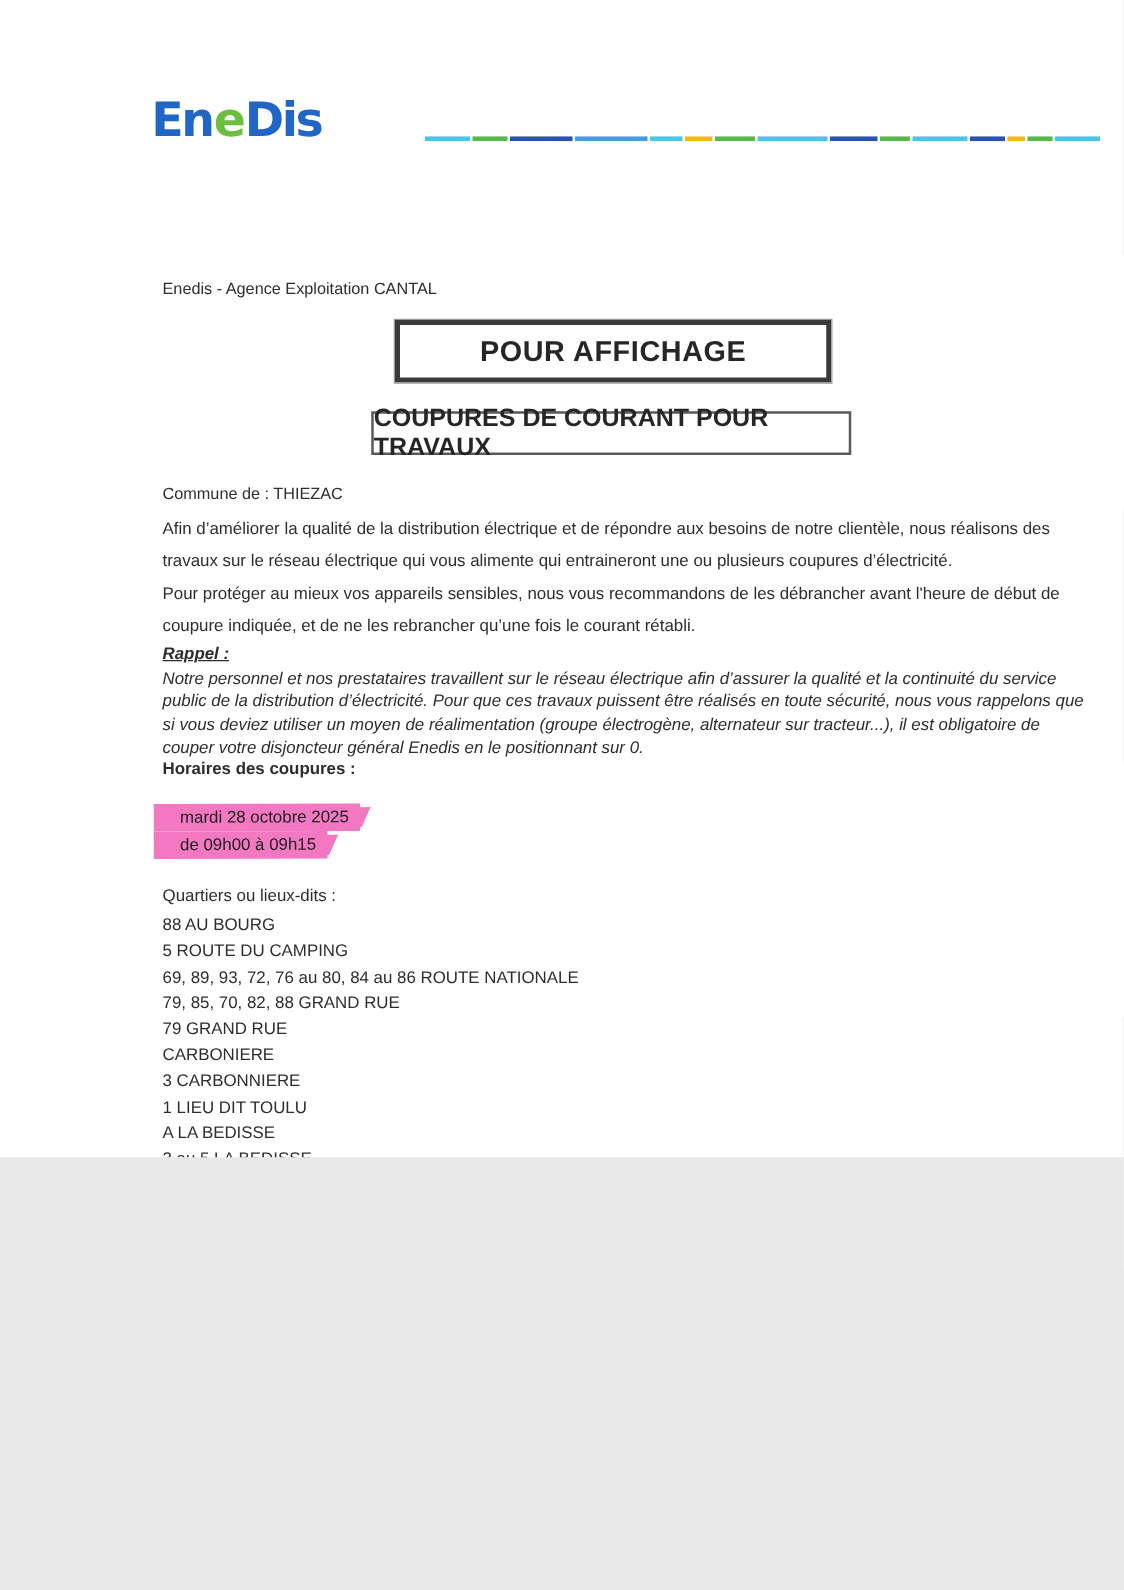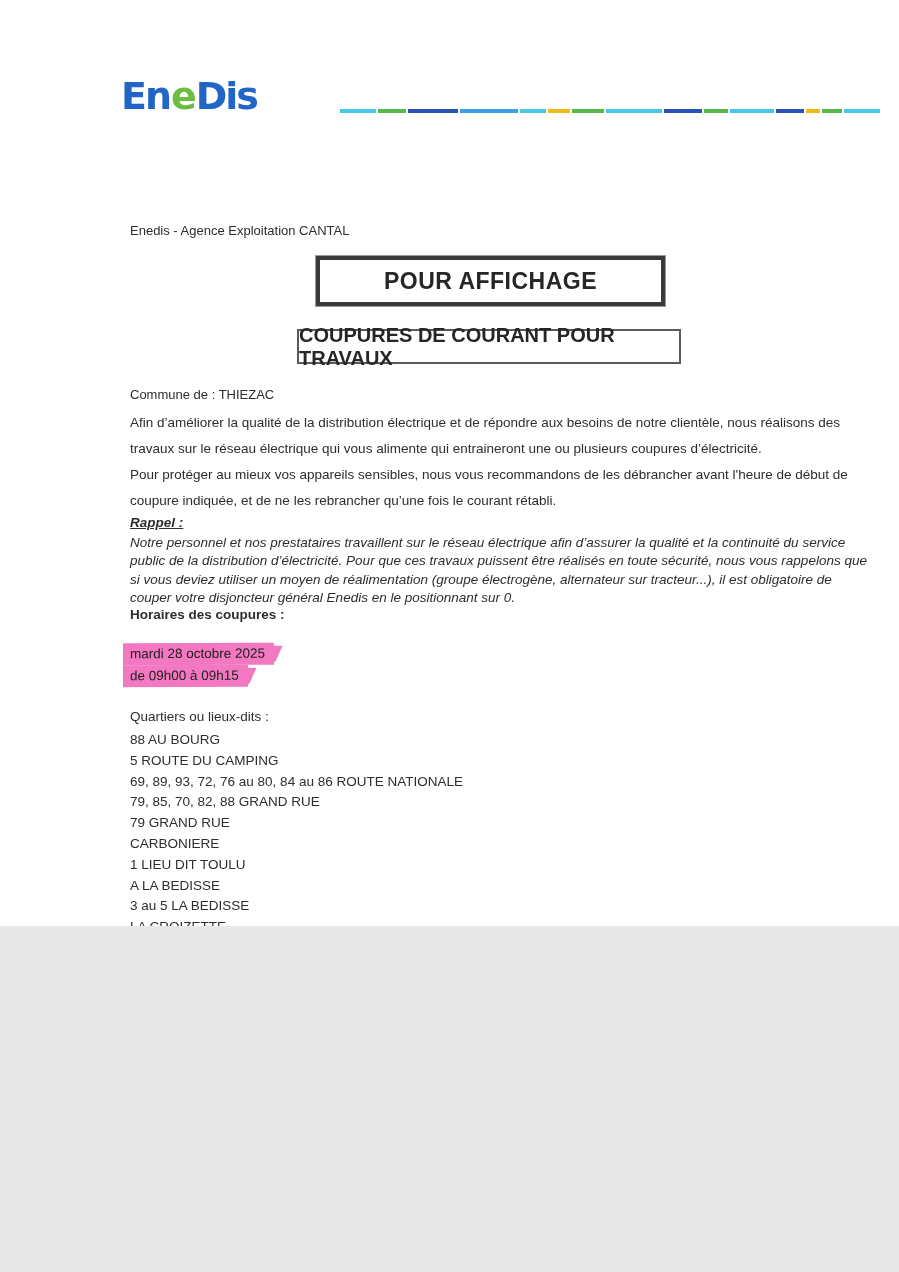--- a/index.html
+++ b/index.html
@@ -46,21 +46,21 @@
   .para2{top:462px;}
   .rappel{position:absolute;left:130px;top:514px;width:744px;font-size:13.5px;line-height:18.5px;font-style:italic;}
   .rappel-label{font-weight:bold;text-decoration:underline;margin-bottom:1px;}
   .horaires{position:absolute;left:130px;top:607px;font-size:13.5px;font-weight:bold;}
   
   .schedule{position:absolute;left:123px;top:643px;}
   .hl{
     display:block;width:max-content;position:relative;
     background:var(--hl,#f279c1);
     font-size:13.5px;color:#1d1d1d;
-    padding:3px 9px 4px 7px;margin-bottom:0px;
+    padding:3px 9px 4px 21px;margin-bottom:0px;
     transform:rotate(-0.2deg);
   }
   .hl::after{
     content:"";position:absolute;right:-5px;top:3px;
     width:9px;height:72%;
     background:var(--hl,#f279c1);
     transform:skewX(-24deg);
   }
   
   .quartiers-label{position:absolute;left:130px;top:709px;font-size:13.5px;}
@@ -131,20 +131,21 @@
 
       <div class="q-item">69, 89, 93, 72, 76 au 80, 84 au 86 ROUTE NATIONALE</div>
 
       <div class="q-item">79, 85, 70, 82, 88 GRAND RUE</div>
 
 
       <div class="q-item">79 GRAND RUE</div>
 
       <div class="q-item">CARBONIERE</div>
 
+      <div class="q-item">3 CARBONNIERE</div>
 
       <div class="q-item">1 LIEU DIT TOULU</div>
 
       <div class="q-item">A LA BEDISSE</div>
 
       <div class="q-item">3 au 5 LA BEDISSE</div>
 
       <div class="q-item">LA CROIZETTE</div>
     </div>
 

